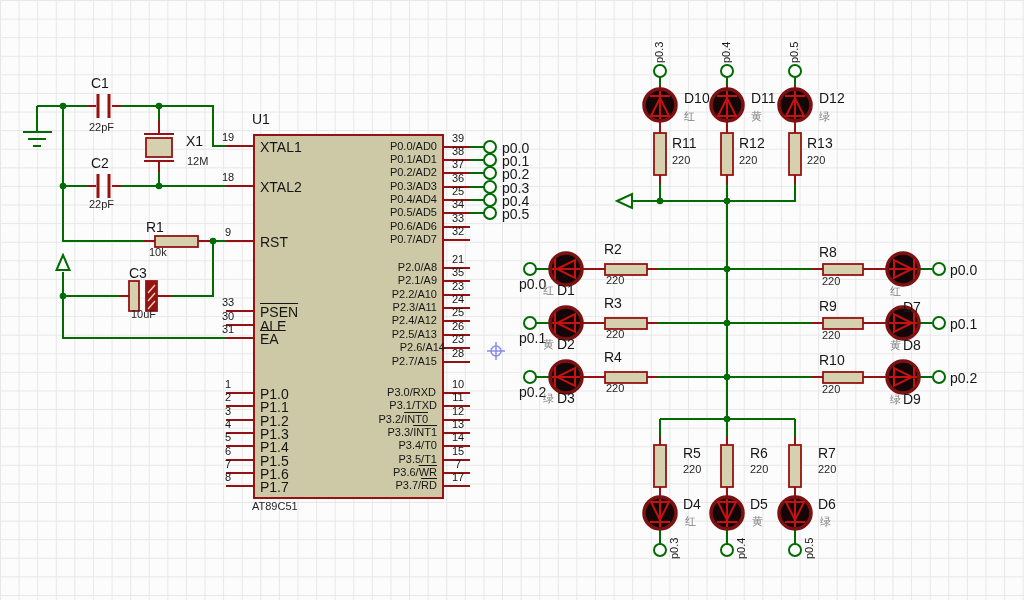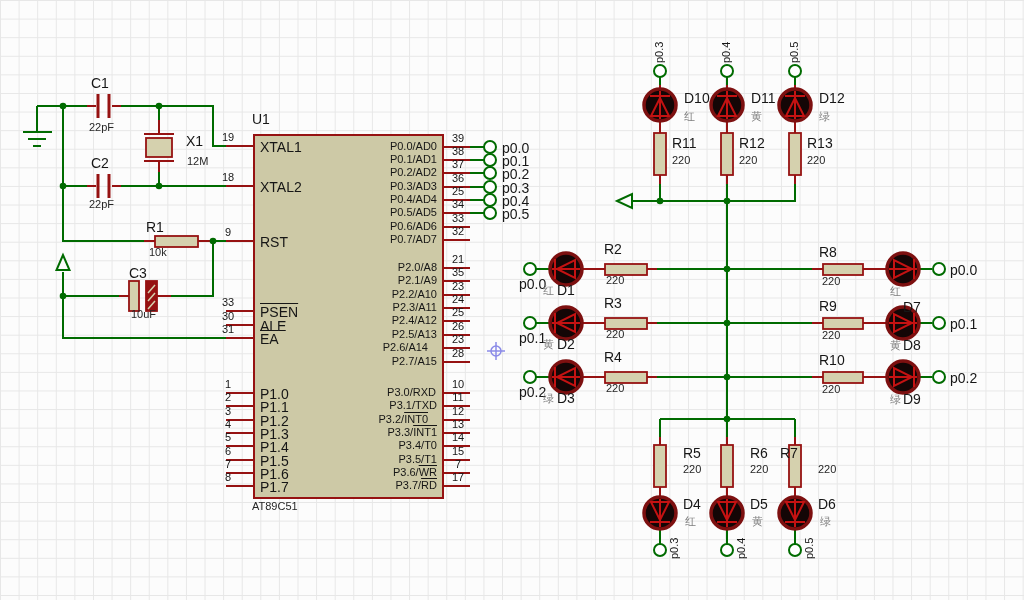--- a/index.html
+++ b/index.html
@@ -220,21 +220,21 @@
 <div class="lb rpn" style="left:357px;top:194px"><span>P0.4/AD4</span></div>
 <div class="lb rpn" style="left:357px;top:207px"><span>P0.5/AD5</span></div>
 <div class="lb rpn" style="left:357px;top:221px"><span>P0.6/AD6</span></div>
 <div class="lb rpn" style="left:357px;top:234px"><span>P0.7/AD7</span></div>
 <div class="lb rpn" style="left:357px;top:262px"><span>P2.0/A8</span></div>
 <div class="lb rpn" style="left:357px;top:275px"><span>P2.1/A9</span></div>
 <div class="lb rpn" style="left:357px;top:289px"><span>P2.2/A10</span></div>
 <div class="lb rpn" style="left:357px;top:302px"><span>P2.3/A11</span></div>
 <div class="lb rpn" style="left:357px;top:315px"><span>P2.4/A12</span></div>
 <div class="lb rpn" style="left:357px;top:329px"><span>P2.5/A13</span></div>
-<div class="lb rpn" style="left:348px;top:342px"><span>P2.6/A14</span></div>
+<div class="lb rpn" style="left:365px;top:342px"><span>P2.6/A14</span></div>
 <div class="lb rpn" style="left:357px;top:356px"><span>P2.7/A15</span></div>
 <div class="lb rpn" style="left:356px;top:387px"><span>P3.0/RXD</span></div>
 <div class="lb rpn" style="left:357px;top:400px"><span>P3.1/TXD</span></div>
 <div class="lb rpn" style="left:348px;top:414px"><span>P3.2/</span><span class="ov">INT0</span></div>
 <div class="lb rpn" style="left:357px;top:427px"><span>P3.3/</span><span class="ov">INT1</span></div>
 <div class="lb rpn" style="left:357px;top:440px"><span>P3.4/T0</span></div>
 <div class="lb rpn" style="left:357px;top:454px"><span>P3.5/T1</span></div>
 <div class="lb rpn" style="left:357px;top:467px"><span>P3.6/</span><span class="ov">WR</span></div>
 <div class="lb rpn" style="left:357px;top:480px"><span>P3.7/</span><span class="ov">RD</span></div>
 
@@ -313,21 +313,21 @@
 <div class="lb cn" style="left:890px;top:394px">绿</div>
 <div class="lb ref" style="left:903px;top:300px">D7</div>
 <div class="lb ref" style="left:903px;top:338px">D8</div>
 <div class="lb ref" style="left:903px;top:392px">D9</div>
 <div class="lb pn" style="left:950px;top:263px">p0.0</div>
 <div class="lb pn" style="left:950px;top:317px">p0.1</div>
 <div class="lb pn" style="left:950px;top:371px">p0.2</div>
 
 <div class="lb ref" style="left:683px;top:446px">R5</div>
 <div class="lb ref" style="left:750px;top:446px">R6</div>
-<div class="lb ref" style="left:780px;top:446px">R7</div>
+<div class="lb ref" style="left:818px;top:446px">R7</div>
 <div class="lb val" style="left:683px;top:464px">220</div>
 <div class="lb val" style="left:750px;top:464px">220</div>
 <div class="lb val" style="left:818px;top:464px">220</div>
 <div class="lb ref" style="left:683px;top:497px">D4</div>
 <div class="lb ref" style="left:750px;top:497px">D5</div>
 <div class="lb ref" style="left:818px;top:497px">D6</div>
 <div class="lb cn" style="left:685px;top:516px">红</div>
 <div class="lb cn" style="left:752px;top:516px">黄</div>
 <div class="lb cn" style="left:820px;top:516px">绿</div>
 <div class="lb vl" style="left:669px;top:559px">p0.3</div>

